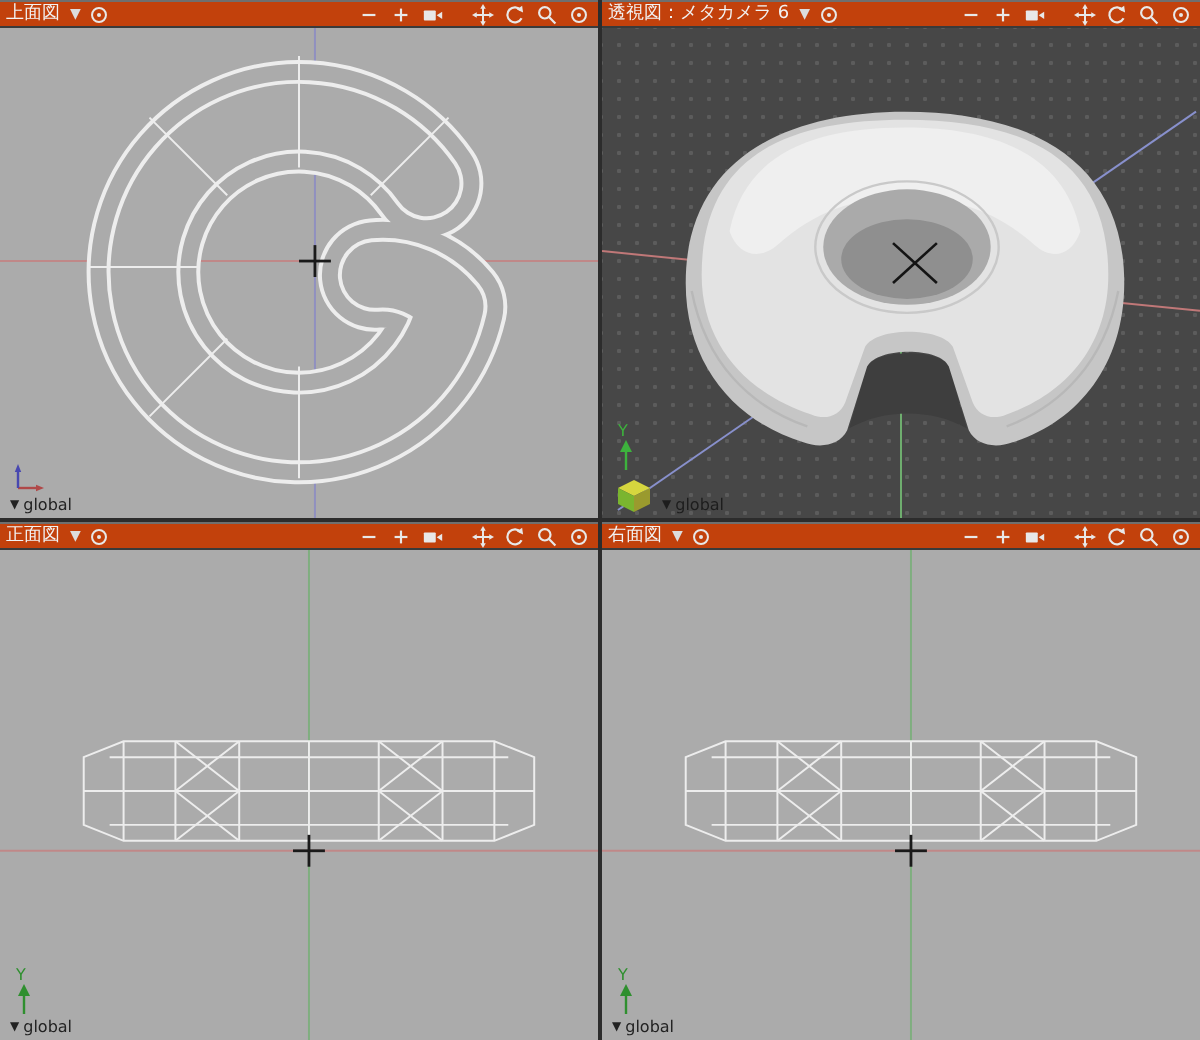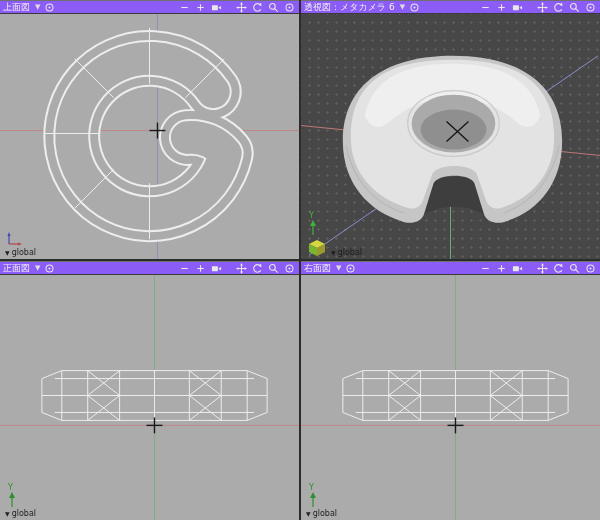--- a/index.html
+++ b/index.html
@@ -2,21 +2,21 @@
 <html><head>
 <meta charset="utf-8">
 <style>
   * { margin:0; padding:0; box-sizing:border-box; }
   html,body { width:600px; height:520px; overflow:hidden;
     font-family:"DejaVu Sans","Liberation Sans",sans-serif; background:#2c2c2c; }
   .app { width:600px; height:520px; display:grid;
     grid-template-columns:299px 299px; grid-template-rows:259px 259px;
     gap:2px; background:#2c2c2c; }
   .viewport { display:flex; flex-direction:column; overflow:hidden; background:#ababab; }
-  .titlebar { flex:0 0 14px; height:14px; background:#8b5cf6;
+  .titlebar { flex:0 0 14px; height:14px; background:#c2410c;
     border-top:1px solid #6f6f6f; border-bottom:1px solid #3a3a3a;
     display:flex; align-items:center; gap:3px; padding:0 3px;
     color:#fff; font-size:9px; line-height:12px; white-space:nowrap; }
   .vp-title { color:#f2f2f2; }
   .tb-dd { font-size:7px; color:#ddd; margin-left:2px; }
   .tb-spacer { flex:1; }
   .tb-gap { width:6px; }
   .tb-btn { width:13px; height:13px; display:flex; align-items:center; justify-content:center; }
   .tb-btn svg { width:11px; height:11px; display:block; }
   .canvas { position:relative; flex:1; overflow:hidden; }

